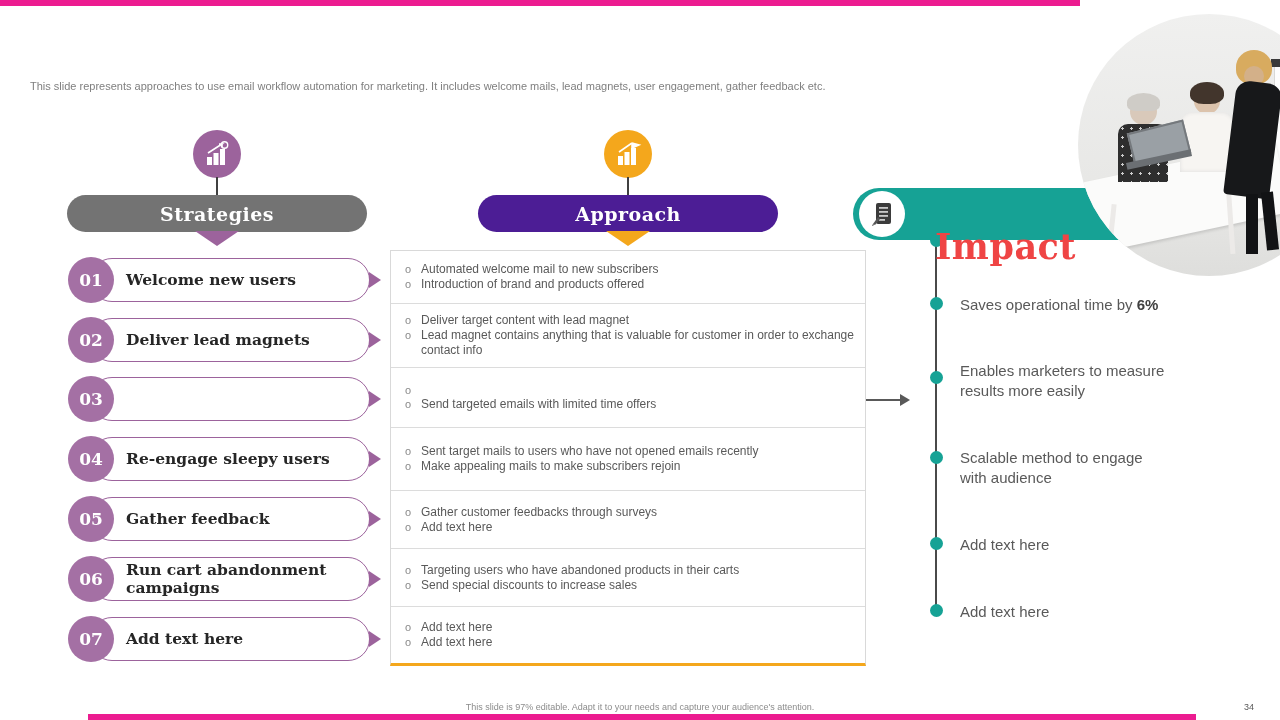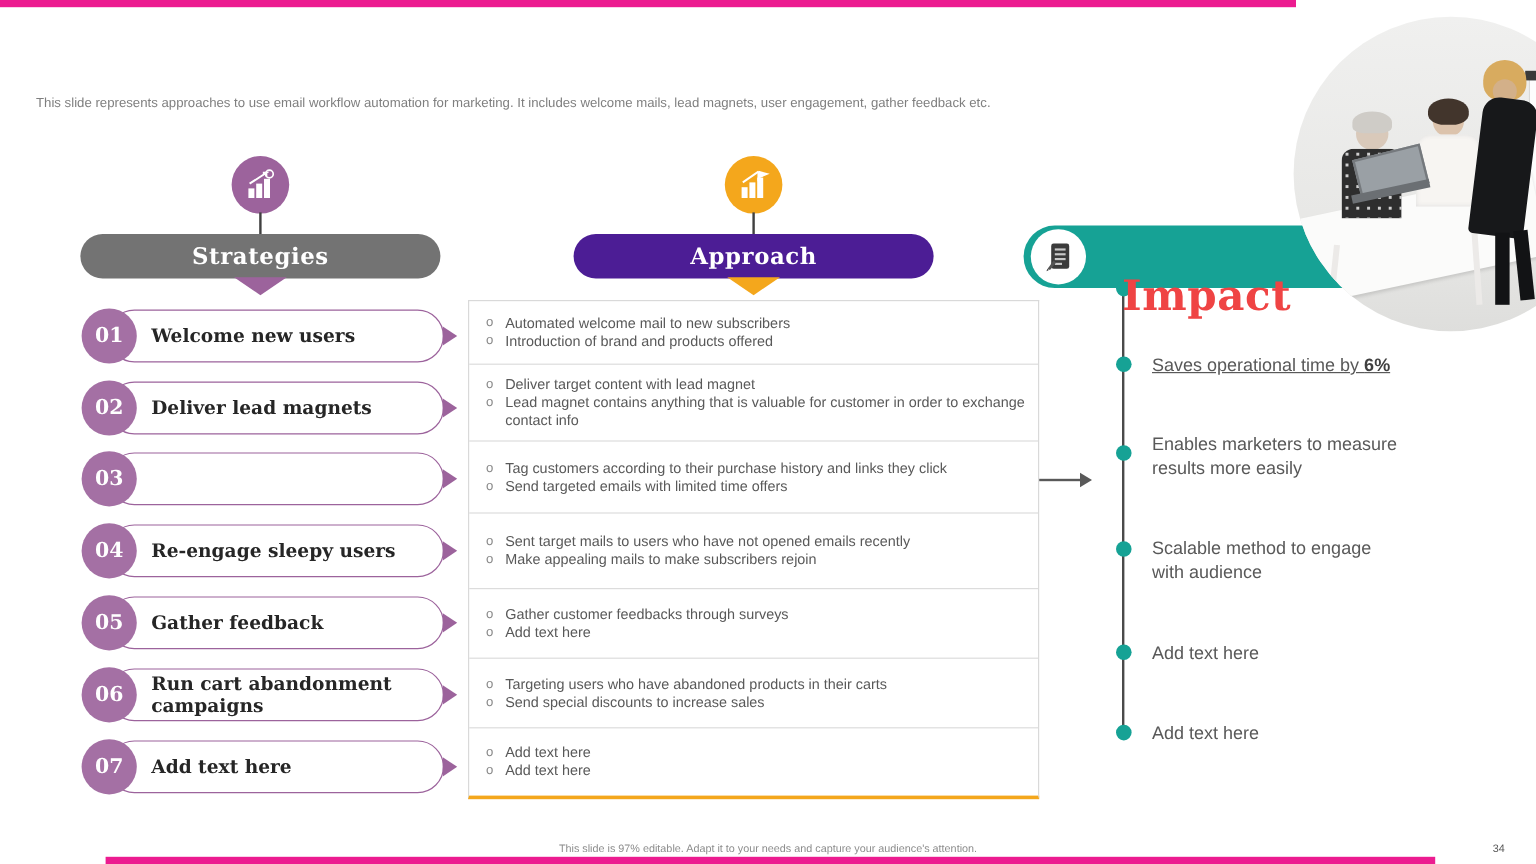--- a/index.html
+++ b/index.html
@@ -56,21 +56,21 @@
            background:#16a295;border-radius:26px 0 0 26px;}
   .icircle{position:absolute;left:859px;top:191px;width:46px;height:46px;border-radius:50%;
            background:#fff;display:flex;align-items:center;justify-content:center;z-index:2;}
   .ititle{position:absolute;left:935px;top:188px;height:52px;display:flex;align-items:center;
           color:#ef4444;font-family:"DejaVu Serif",serif;font-weight:bold;font-size:35px;
           letter-spacing:.5px;z-index:2;margin-top:32px;}
   .tline{position:absolute;left:935px;top:240px;width:2px;height:372px;background:#4a4a4a;}
   .tdot{position:absolute;width:13px;height:13px;border-radius:50%;background:#16a295;left:930px;}
   .itext{position:absolute;left:960px;font-size:15px;color:#595959;line-height:1.3;width:205px;}
   .itext b{color:#404040;}
-  .nowrap{white-space:nowrap;width:auto;text-decoration:underline;}
+  .nowrap{white-space:nowrap;width:auto;}
   .harrow-line{position:absolute;left:866px;top:399px;width:36px;height:2px;background:#595959;}
   .harrow-head{position:absolute;left:900px;top:394px;width:0;height:0;
                border-top:6px solid transparent;border-bottom:6px solid transparent;
                border-left:10px solid #595959;}
 
   
   .footer{position:absolute;left:0;right:0;top:702px;text-align:center;font-size:9px;color:#8c8c8c;}
   .pagenum{position:absolute;right:26px;top:702px;font-size:9px;color:#595959;}
 
   
@@ -186,21 +186,20 @@
           <span class="btxt">Deliver target content with lead magnet</span>
         </div>
       <div class="bline">
           <span class="bo">o</span>
           <span class="btxt">Lead magnet contains anything that is valuable for customer in order to exchange contact info</span>
         </div>
     </div>
     <div class="arow" style="flex-basis:60px;">
       <div class="bline">
           <span class="bo">o</span>
-          <span class="btxt">Tag customers according to their purchase history and links they click</span>
         </div>
       <div class="bline">
           <span class="bo">o</span>
           <span class="btxt">Send targeted emails with limited time offers</span>
         </div>
     </div>
     <div class="arow" style="flex-basis:63px;">
       <div class="bline">
           <span class="bo">o</span>
           <span class="btxt">Sent target mails to users who have not opened emails recently</span>

